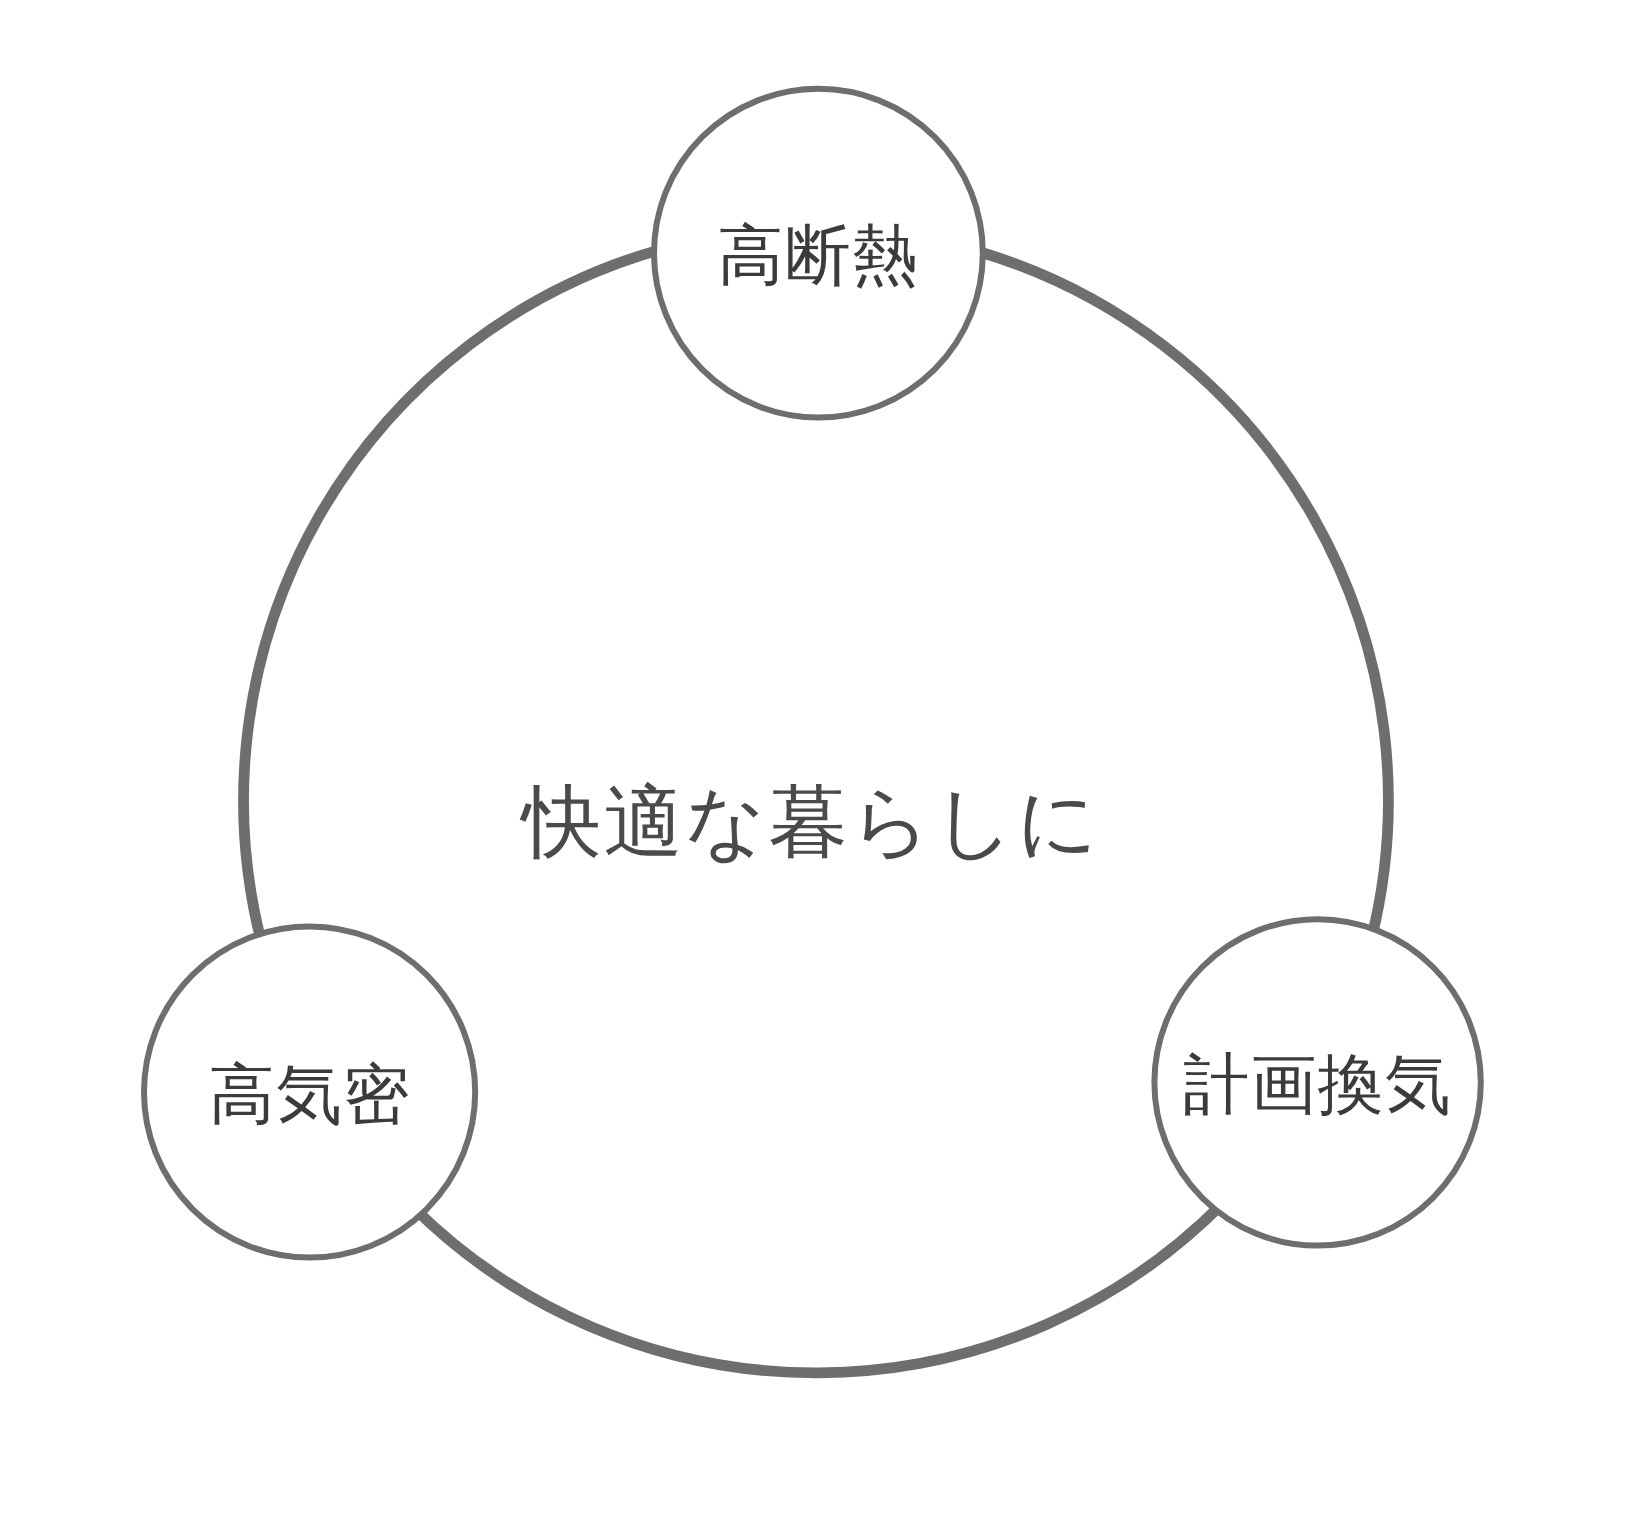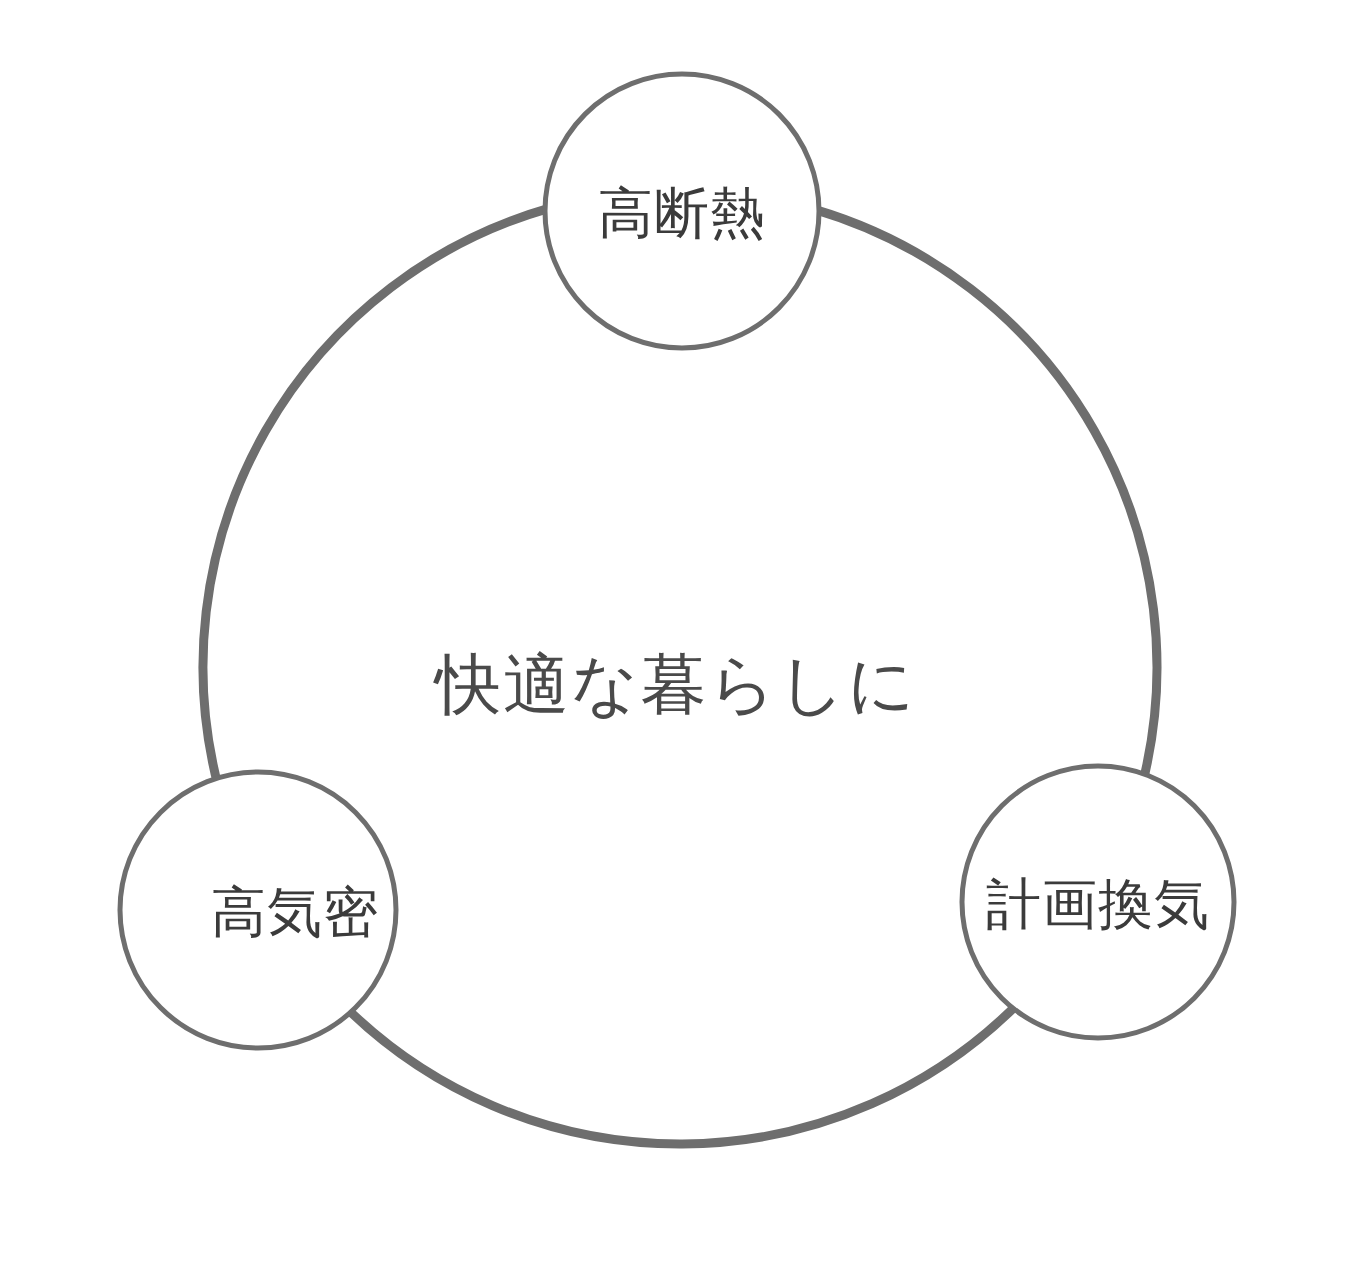--- a/index.html
+++ b/index.html
@@ -35,21 +35,21 @@
     color: #3b3b3b;
     font-size: 55px;
     letter-spacing: 1px;
     font-weight: 400;
     font-family: "Liberation Sans", "DejaVu Sans", sans-serif;
     line-height: 1;
     text-align: center;
     pointer-events: none;
   }
   #node-label-top     { left: 682px; top: 213px; }
-  #node-label-left    { left: 258px; top: 911px; margin-left: 37px; }
+  #node-label-left    { left: 258px; top: 911px; }
   #node-label-right   { left: 1098px; top: 903px; text-align: right; }
 
   #center-text {
     position: absolute;
     left: 676px;
     top: 685px;
     transform: translate(-50%, -50%);
     text-align: center;
     color: #4a4a4a;
     font-size: 66px;

